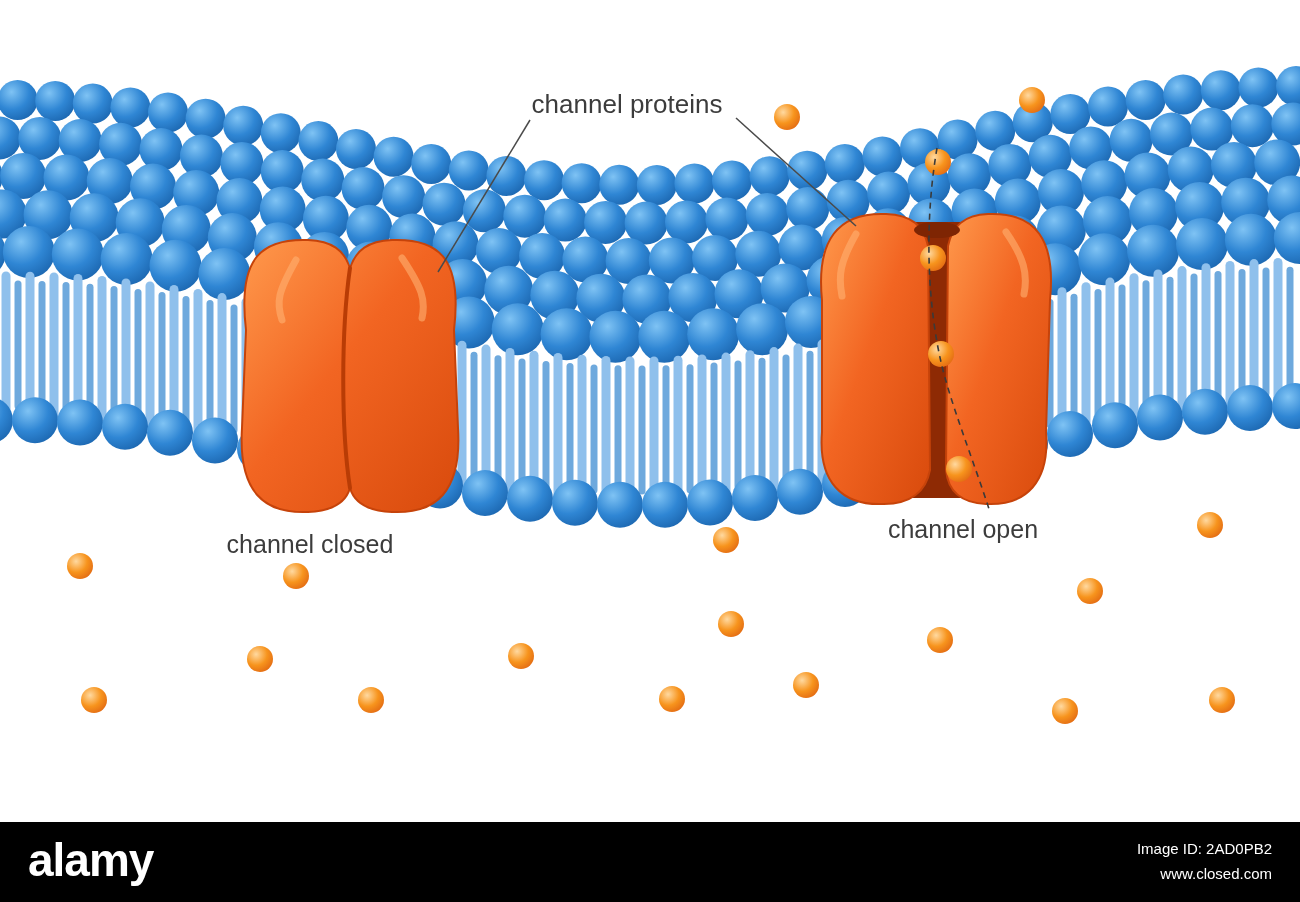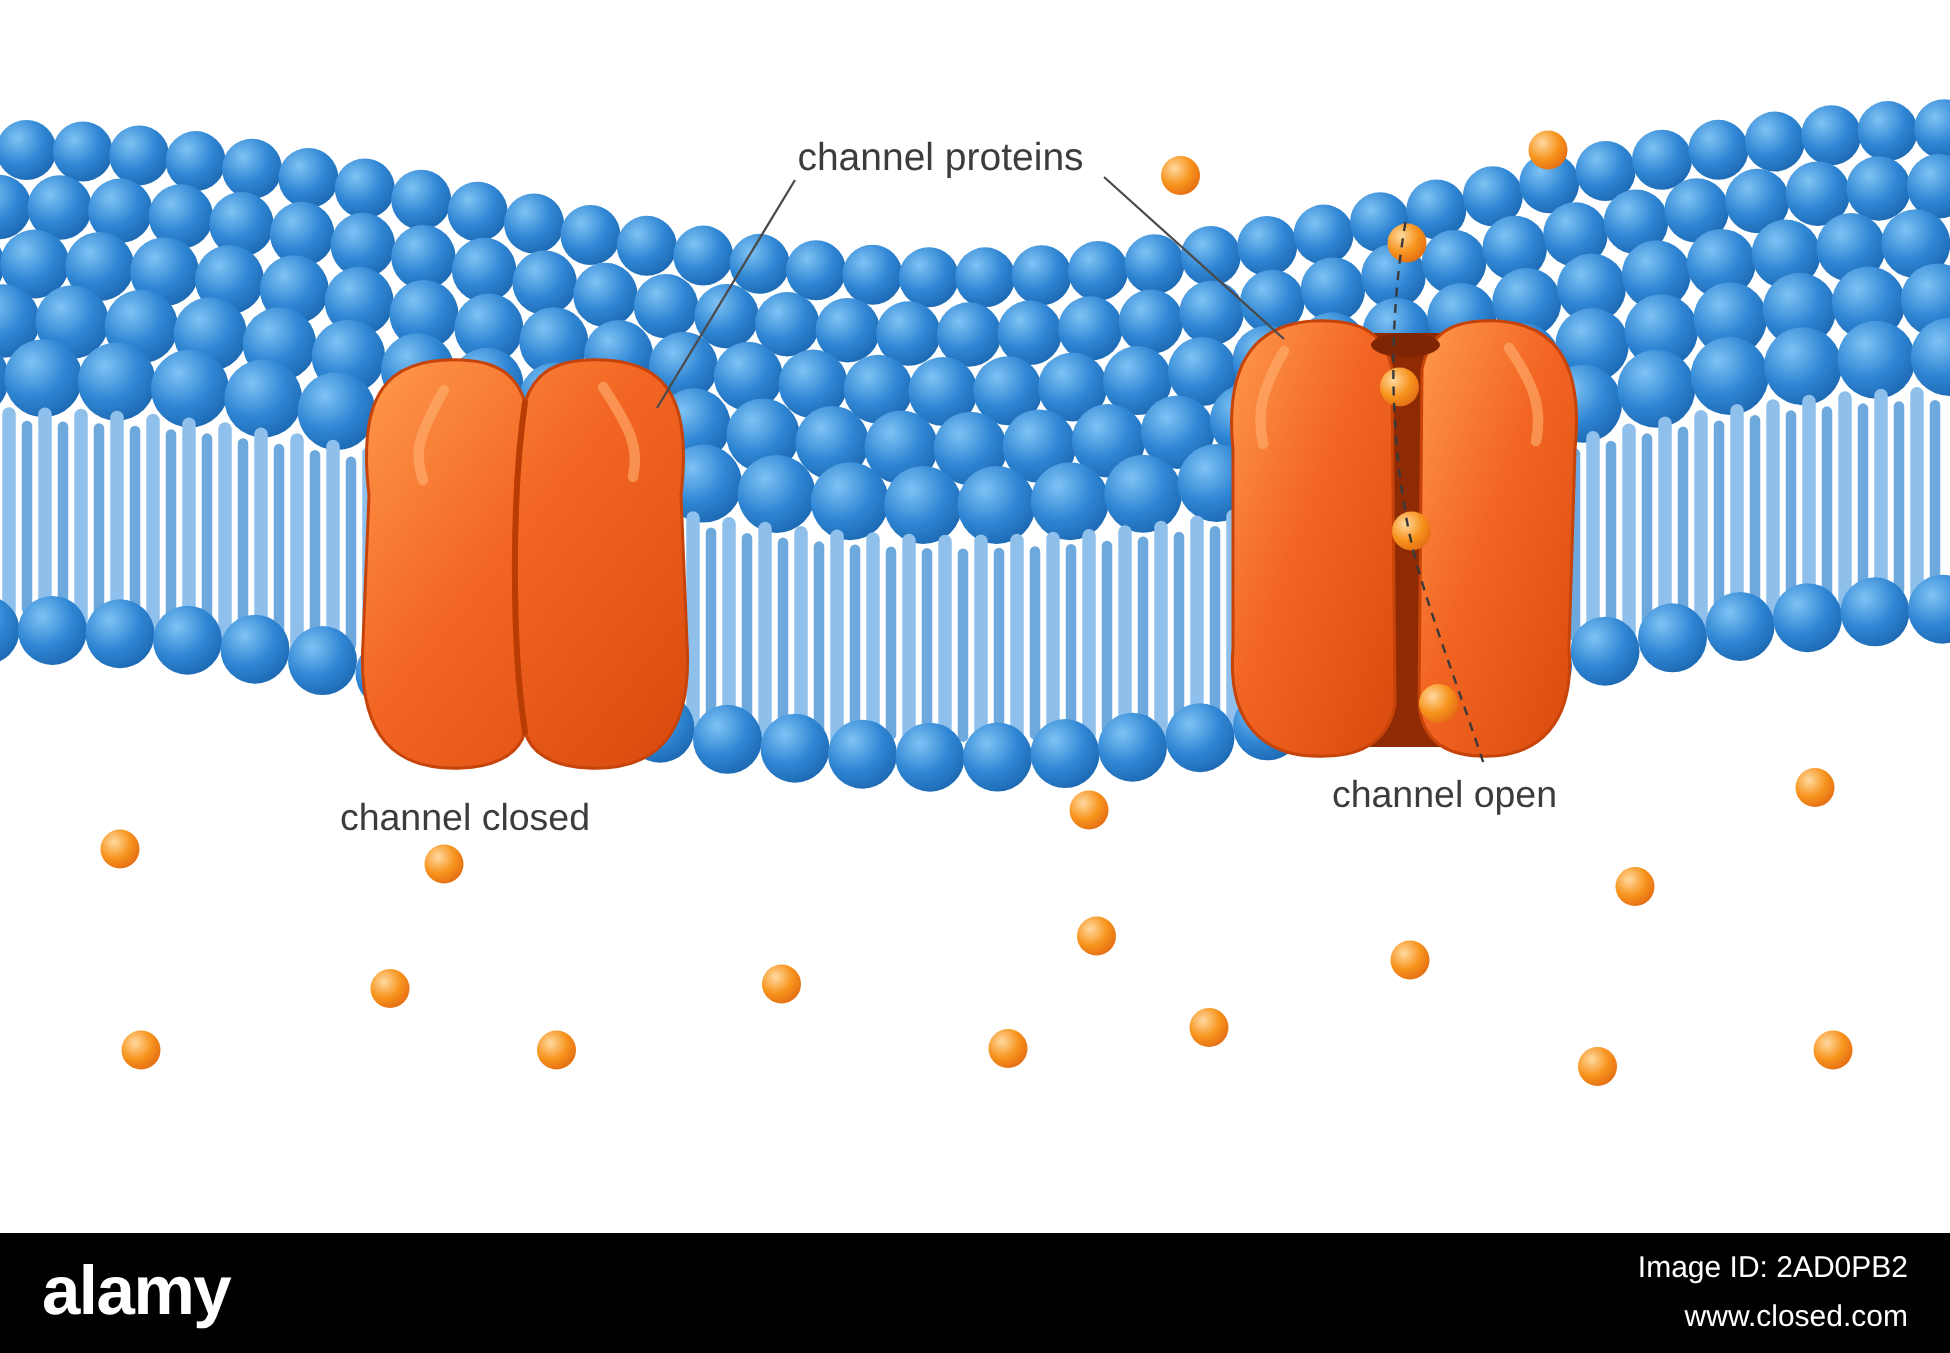--- a/index.html
+++ b/index.html
@@ -13,21 +13,21 @@
   .label-text{fill:#3c3c3c;}
   .footer-bar{
     position:absolute;left:0;bottom:0;width:1300px;height:80px;background:#000;
     display:flex;align-items:center;justify-content:space-between;
     box-sizing:border-box;padding:16px 28px;
   }
   .brand{
     color:#fff;font-size:46px;font-weight:700;letter-spacing:-1px;line-height:1;
     transform:translateY(-2px);
   }
-  .footer-meta{color:#fff;text-align:right;font-size:20px;line-height:1.65;}
+  .footer-meta{color:#fff;text-align:right;font-size:15px;line-height:1.65;}
 </style>
 </head>
 <body>
 
 <div class="page">
 
   <div class="figure-area">
     <svg width="1300" height="822" viewBox="0 0 1300 822" xmlns="http://www.w3.org/2000/svg">
       <defs>
         <radialGradient id="headGrad" cx="0.35" cy="0.3" r="0.8">

